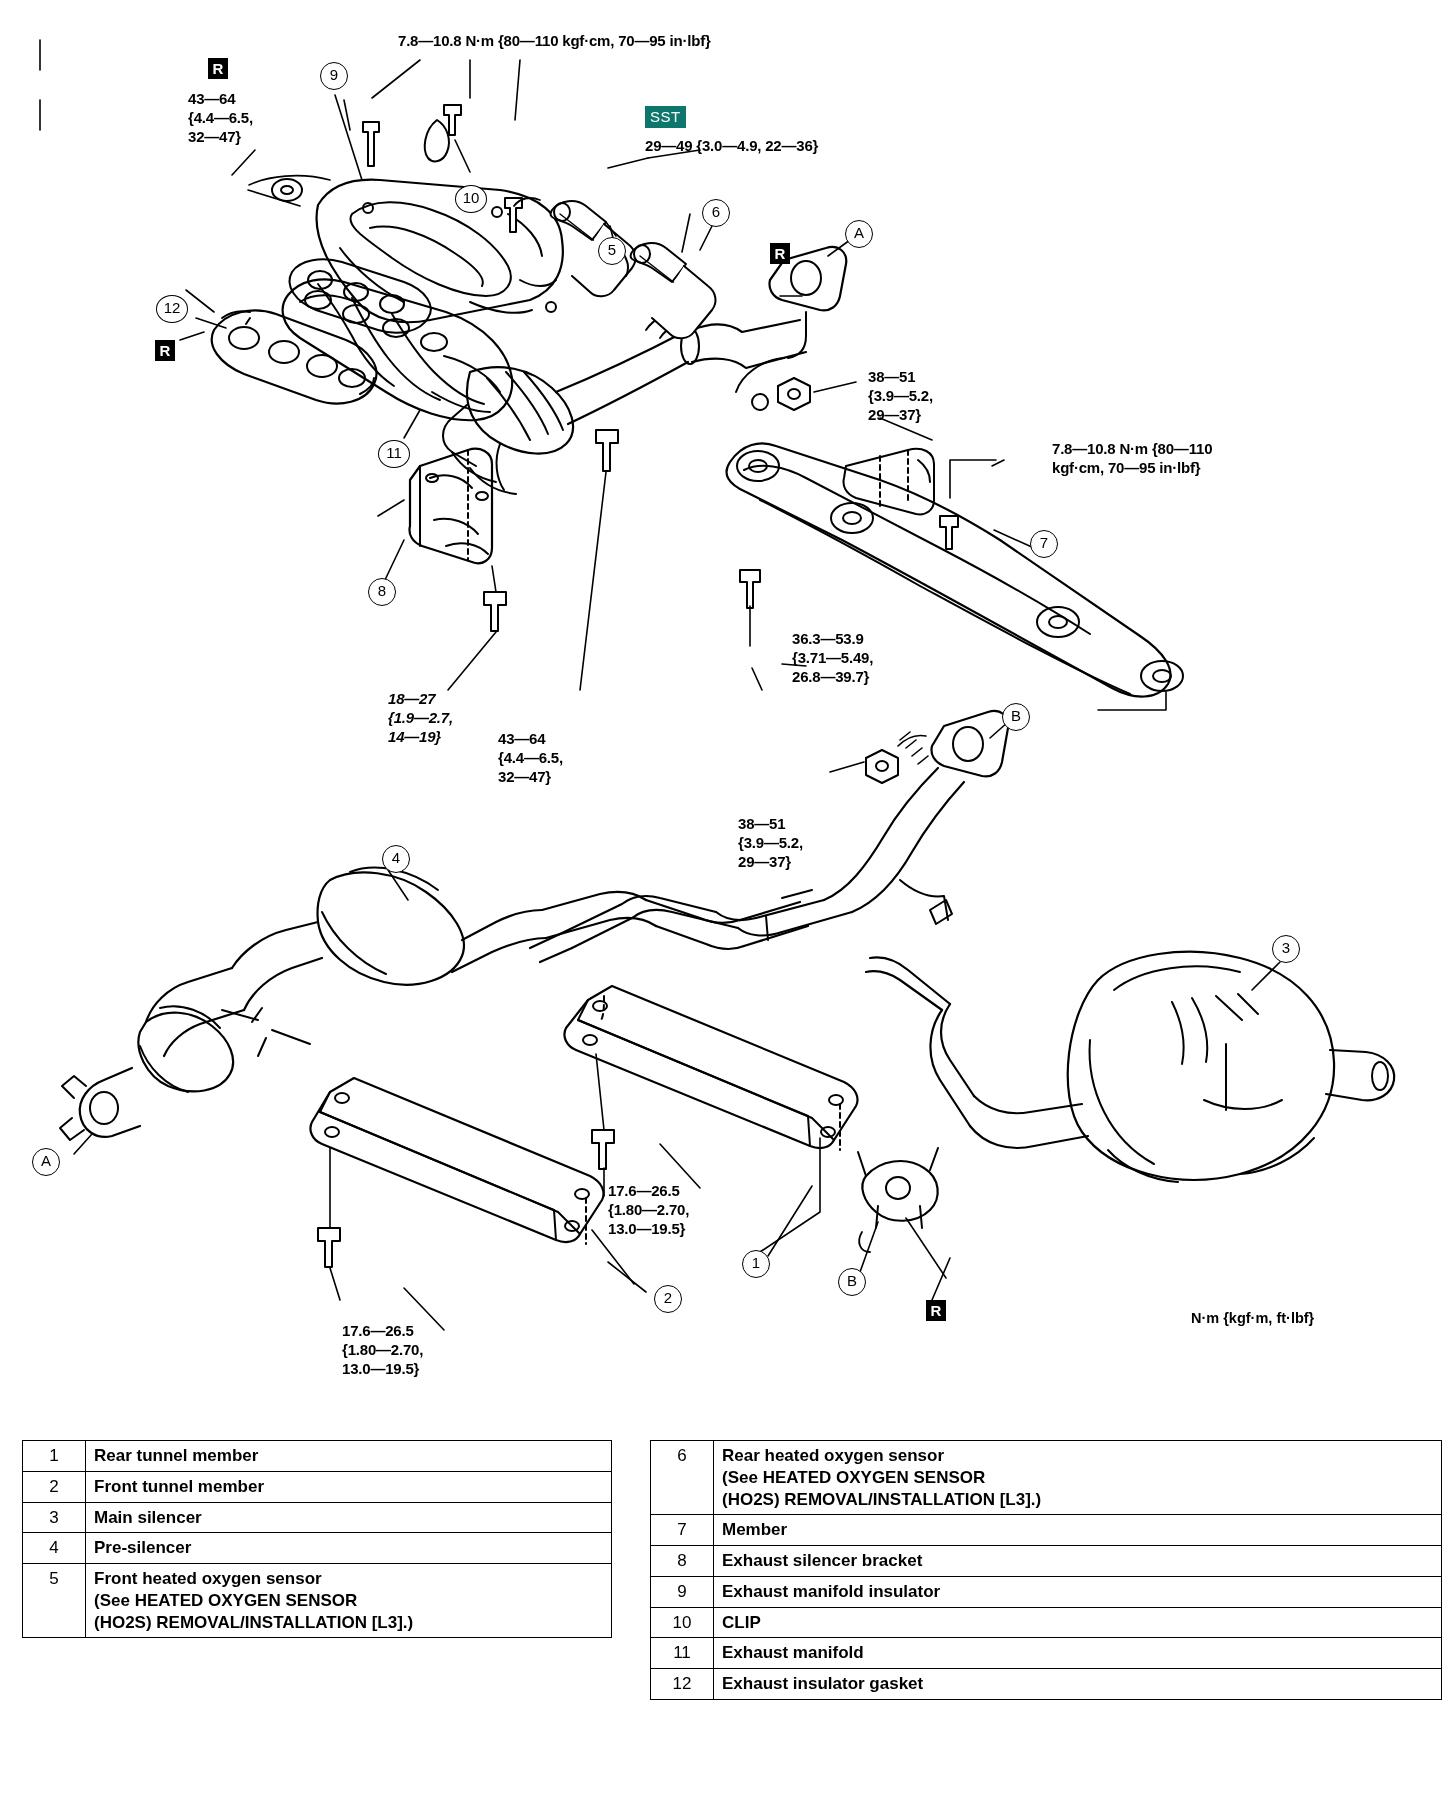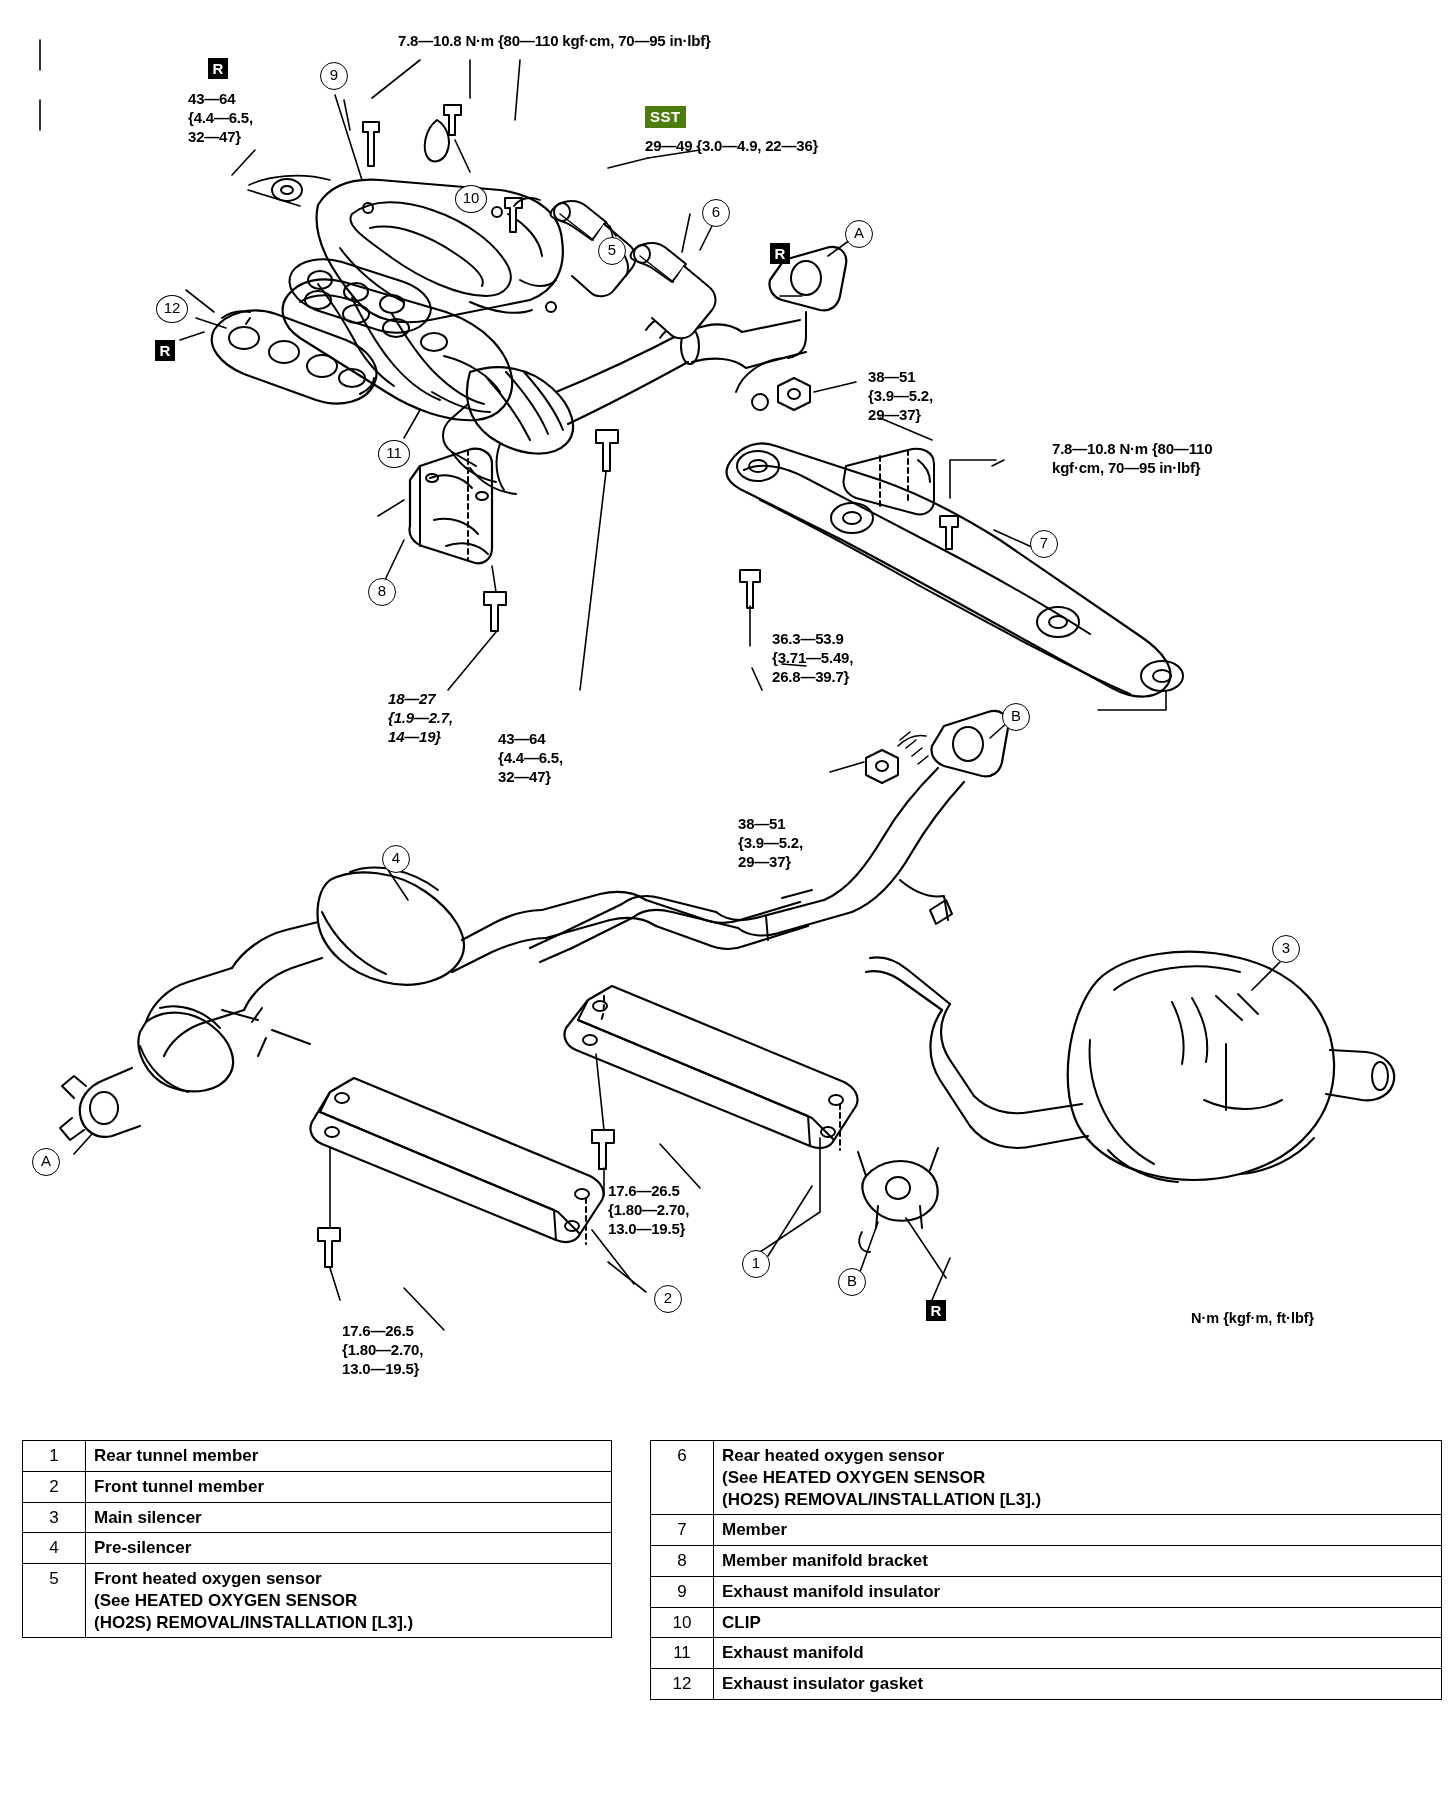--- a/index.html
+++ b/index.html
@@ -30,23 +30,23 @@
   .callout {
     position: absolute;
     font-weight: bold;
     font-size: 15px;
     line-height: 1.25;
     white-space: pre;
     letter-spacing: -0.2px;
   }
   .sst-badge {
     position: absolute;
-    background: #4d7c0f;
+    background: #0f766e;
     color: #fff;
-    font-weight: bold;
+    font-weight: normal;
     font-size: 15px;
     padding: 2px 5px 3px 5px;
     letter-spacing: 0.5px;
   }
   .r-badge {
     position: absolute;
     background: #000;
     color: #fff;
     font-weight: bold;
     font-size: 15px;
@@ -441,21 +441,21 @@
 
   <div class="callout" style="left:188px; top:90px;">43—64
 {4.4—6.5,
 32—47}</div>
   <div class="callout" style="left:645px; top:137px;">29—49 {3.0—4.9, 22—36}</div>
   <div class="callout" style="left:868px; top:368px;">38—51
 {3.9—5.2,
 29—37}</div>
   <div class="callout" style="left:1008px; top:440px;margin-left:44px;">7.8—10.8 N·m {80—110
 kgf·cm, 70—95 in·lbf}</div>
-  <div class="callout" style="left:772px; top:630px;">36.3—53.9
+  <div class="callout" style="left:792px; top:630px;">36.3—53.9
 {3.71—5.49,
 26.8—39.7}</div>
   <div class="callout" style="left:388px; top:690px;font-style:italic;">18—27
 {1.9—2.7,
 14—19}</div>
   <div class="callout" style="left:498px; top:730px;">43—64
 {4.4—6.5,
 32—47}</div>
   <div class="callout" style="left:738px; top:815px;">38—51
 {3.9—5.2,
@@ -521,21 +521,21 @@
         <td class="desc">Rear heated oxygen sensor
  (See HEATED OXYGEN SENSOR
 (HO2S) REMOVAL/INSTALLATION [L3].)</td>
       </tr>
       <tr>
         <td class="idx">7</td>
         <td class="desc">Member</td>
       </tr>
       <tr>
         <td class="idx">8</td>
-        <td class="desc">Member manifold bracket</td>
+        <td class="desc">Exhaust silencer bracket</td>
       </tr>
       <tr>
         <td class="idx">9</td>
         <td class="desc">Exhaust manifold insulator</td>
       </tr>
       <tr>
         <td class="idx">10</td>
         <td class="desc">CLIP</td>
       </tr>
       <tr>

